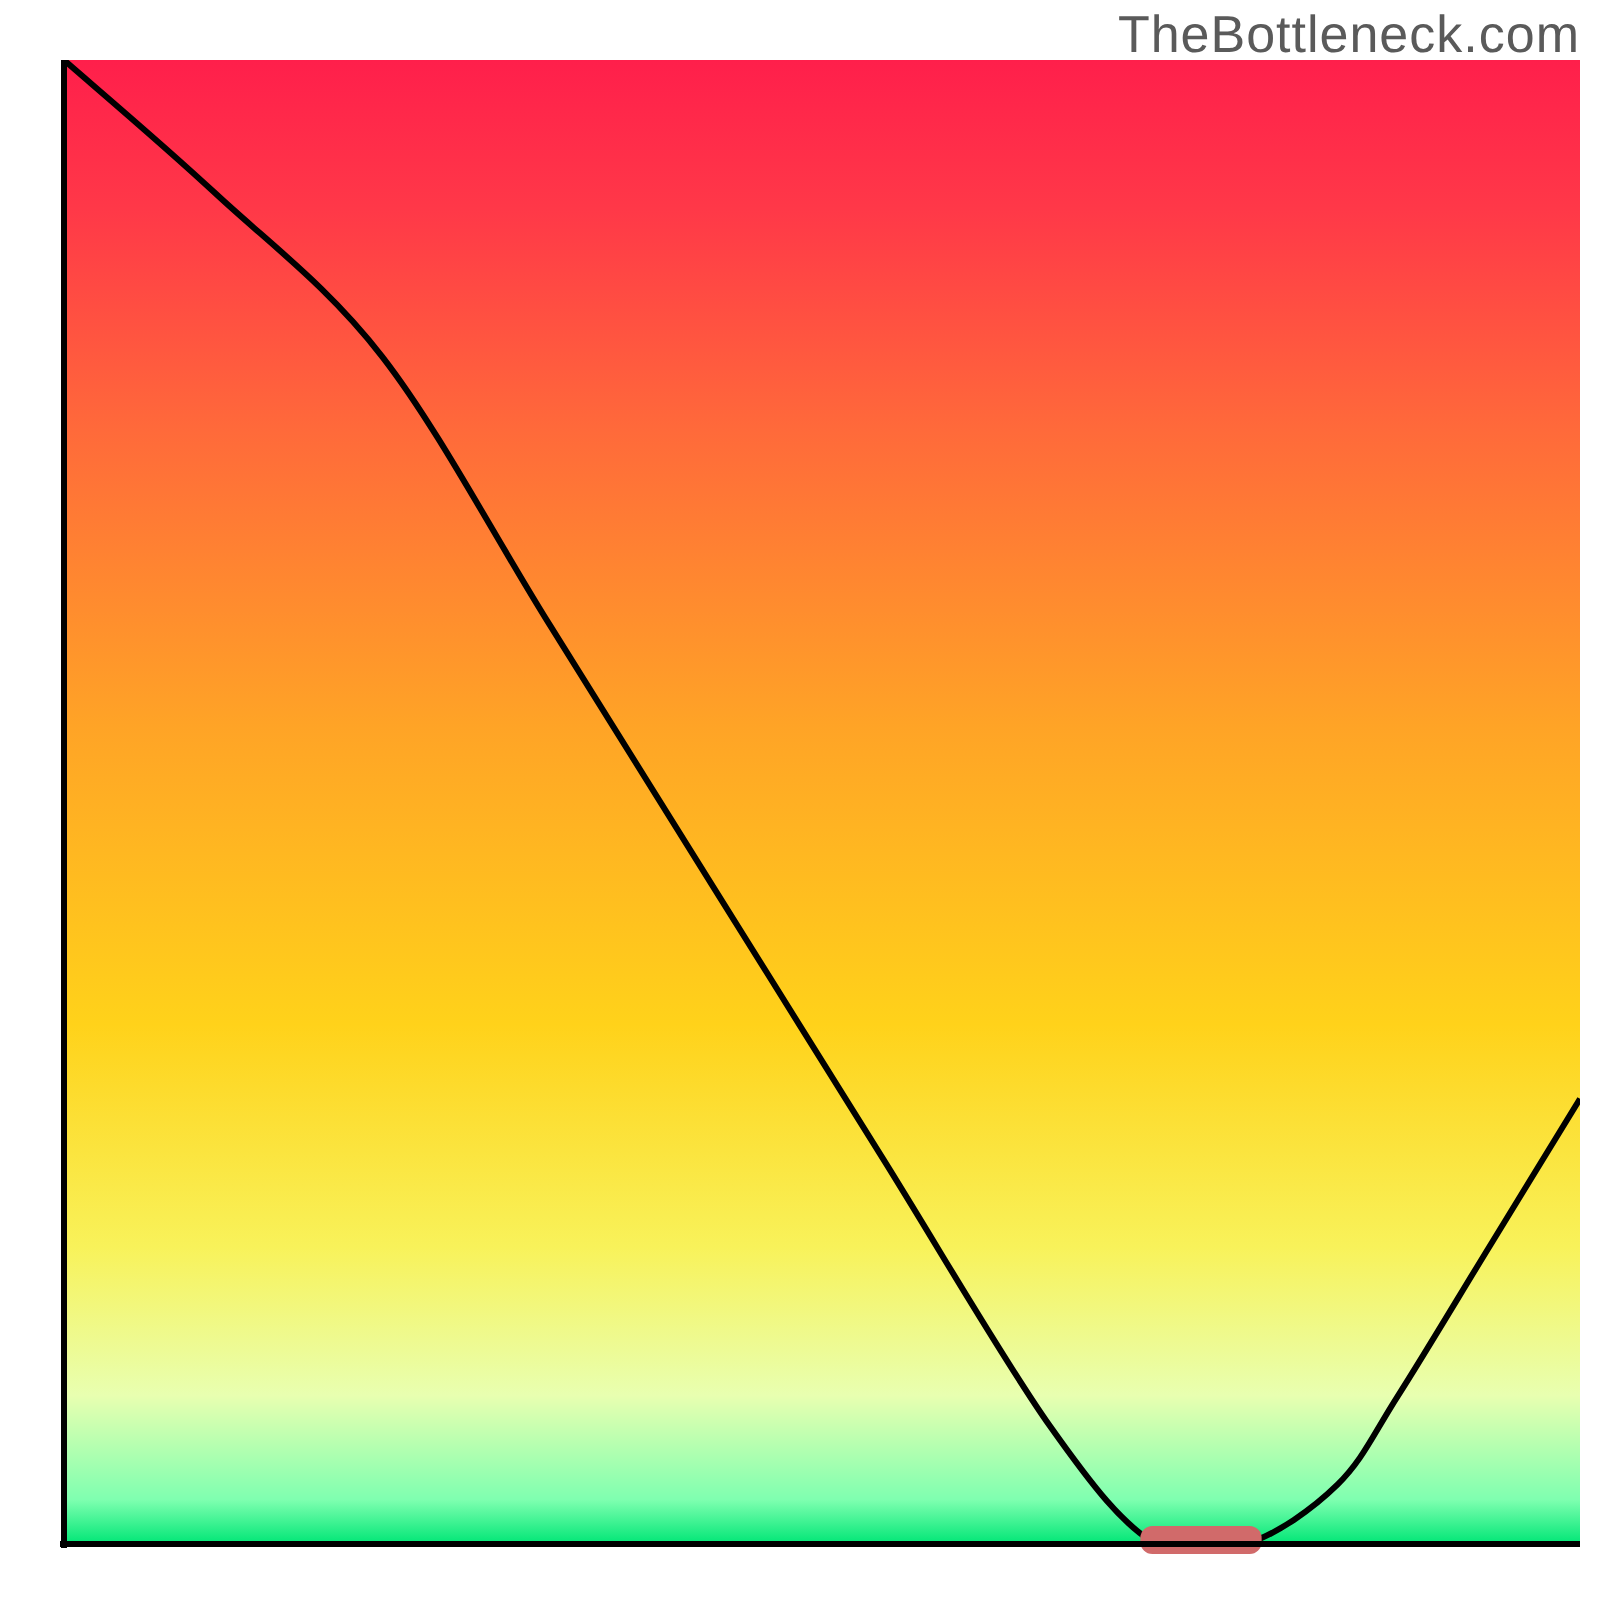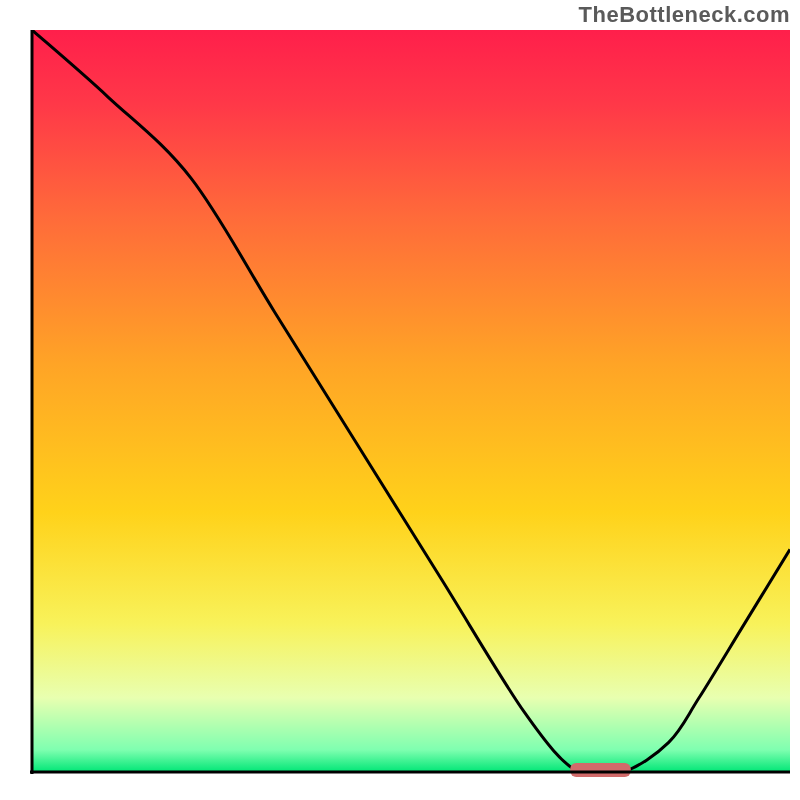--- a/index.html
+++ b/index.html
@@ -13,22 +13,22 @@
   }
   .container {
     position: relative;
     width: 800px;
     height: 800px;
   }
   .attribution {
     position: absolute;
     top: 2px;
     right: 10px;
-    font-size: 22px;
-    font-weight: bold;
+    font-size: 26px;
+    font-weight: normal;
     color: #5a5a5a;
     letter-spacing: 0.5px;
   }
   svg.chart {
     position: absolute;
     left: 0;
     top: 0;
     width: 800px;
     height: 800px;
   }

